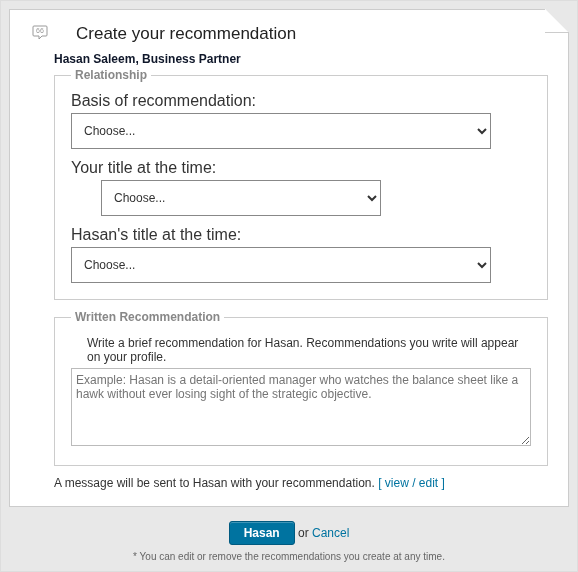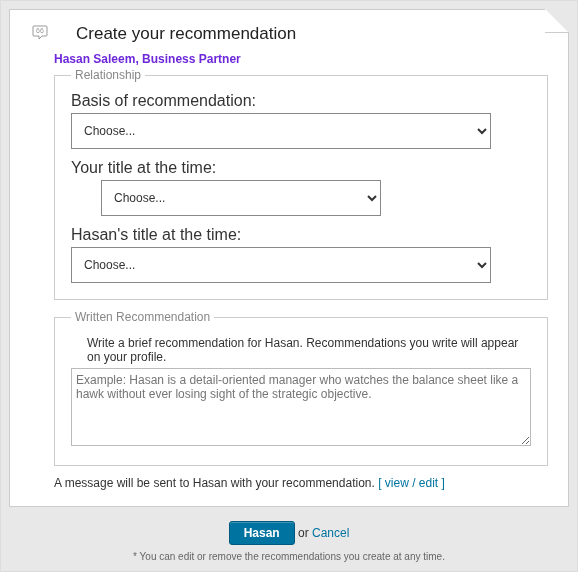--- a/index.html
+++ b/index.html
@@ -66,31 +66,31 @@
   }
   .header h1 {
     font-size: 17px;
     font-weight: normal;
     color: #222;
     margin: 0;
   }
   .subhead {
     font-size: 12px;
     font-weight: bold;
-    color: #6d28d9;
+    color: #0f172a;
     margin: 4px 0 0 24px;
   }
   fieldset {
     border: 1px solid #ccc;
     margin: 2px 0 10px 24px;
     padding: 10px 16px 16px 16px;
   }
   legend {
     font-size: 12px;
-    font-weight: normal;
+    font-weight: bold;
     color: #888;
     padding: 0 4px;
   }
   .field-row {
     margin-bottom: 10px;
   }
   .field-row:last-child { margin-bottom: 0; }
   label.lbl {
     display: block;
     font-size: 16px;

